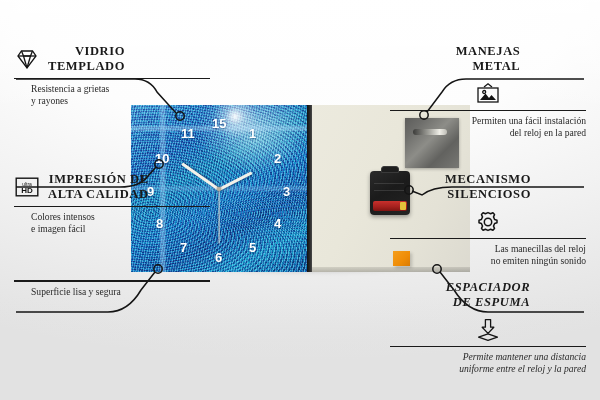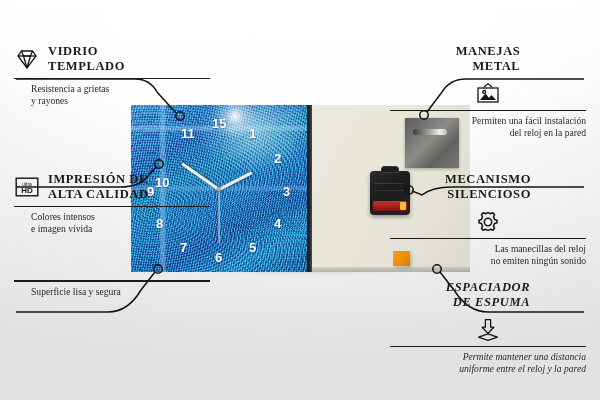--- a/index.html
+++ b/index.html
@@ -112,21 +112,21 @@
   .callout .ttl{
     font-family:"Liberation Serif",serif;font-weight:700;font-size:12.5px;letter-spacing:.6px;
     color:#1a1a1a;line-height:1.18;text-transform:uppercase;white-space:pre-line;
   }
   .callout .rule{height:1.6px;background:#1a1a1a;margin:4px 0 4px 0;}
   .callout .sub{
     font-family:"Liberation Serif",serif;font-size:9.6px;color:#2a2a2a;line-height:1.28;
     white-space:pre-line;
   }
   .left .head{justify-content:flex-start;}
-  .left .ttl{text-align:left;}
+  .left .ttl{text-align:right;}
   .left .sub{text-align:left;margin-left:17px;}
   .right .head{justify-content:flex-end;flex-direction:column;}
   .right .ttl{text-align:right;}
   .right .sub{text-align:right;}
 
   .ico{width:26px;height:24px;flex:0 0 auto;display:block;}
   .ico svg{display:block;width:100%;height:100%;}
 
   
   #c-vidrio   {left:14px;  top:44px;  width:196px;}
@@ -157,21 +157,21 @@
       <span class="num" style="left:81px;top:12px;">15</span>
       <span class="num" style="left:118px;top:22px;">1</span>
       <span class="num" style="left:143px;top:47px;">2</span>
       <span class="num" style="left:152px;top:80px;">3</span>
       <span class="num" style="left:143px;top:112px;">4</span>
       <span class="num" style="left:118px;top:136px;">5</span>
       <span class="num" style="left:84px;top:146px;">6</span>
       <span class="num" style="left:49px;top:136px;">7</span>
       <span class="num" style="left:25px;top:112px;">8</span>
       <span class="num" style="left:16px;top:80px;">9</span>
-      <span class="num" style="left:24px;top:47px;margin-top:24px;">10</span>
+      <span class="num" style="left:24px;top:47px;">10</span>
       <span class="num" style="left:50px;top:22px;">11</span>
 
       <div class="hand" style="left:88px;top:83px;width:37px;height:3.4px;transform:rotate(-27deg);"></div>
       <div class="hand" style="left:88px;top:83px;width:45px;height:3.0px;transform:rotate(215deg);"></div>
       <div class="hand" style="left:88px;top:84px;width:54px;height:1.2px;transform:rotate(90deg);background:#e8e5dc;"></div>
       <div class="pin" style="left:86px;top:82px;"></div>
     </div>
 
     <div class="panel-edge"></div>
 
@@ -242,21 +242,21 @@
           <rect x="2.2" y="3.2" width="21.6" height="17.6" fill="none" stroke="#141414" stroke-width="1.4"></rect>
           <text x="13" y="11" text-anchor="middle" font-family="Liberation Sans, sans-serif" font-size="5" fill="#141414">ultra</text>
           <text x="13" y="18.4" text-anchor="middle" font-family="Liberation Sans, sans-serif" font-size="8" font-weight="bold" fill="#141414">HD</text>
         </svg>
       </span>
       <span class="ttl">IMPRESIÓN DE
 ALTA CALIDAD</span>
     </div>
     <div class="rule"></div>
     <div class="sub">Colores intensos
-e imagen vívida</div>
+e imagen fácil</div>
   </div>
 
   <div class="callout left" id="c-bordes">
     <div class="rule"></div>
     <div class="sub">Superficie lisa y segura</div>
   </div>
 
   <div class="callout right" id="c-manejas">
     <div class="head">
       <span class="ttl">MANEJAS

